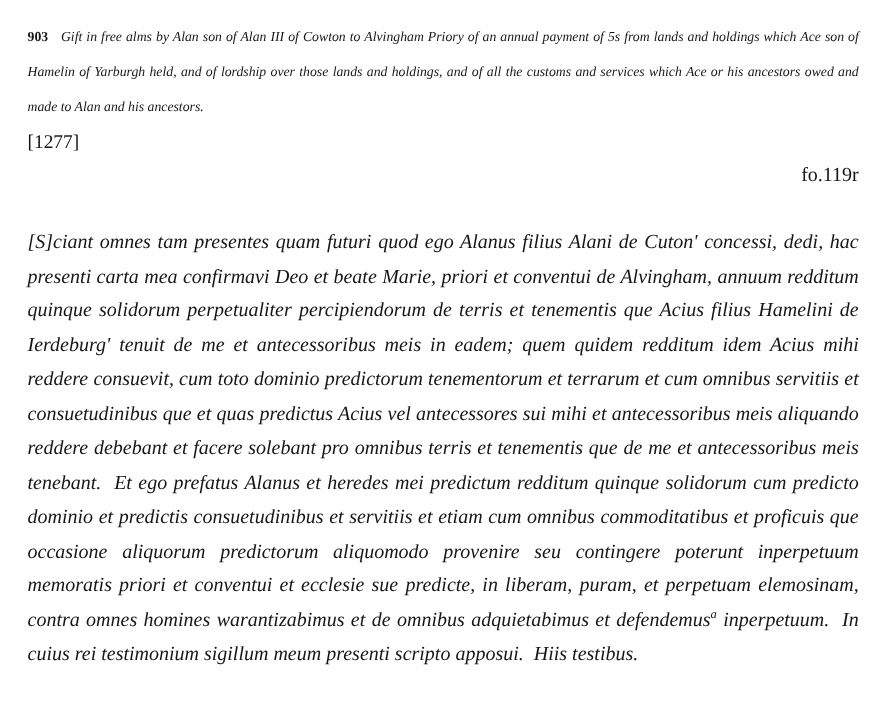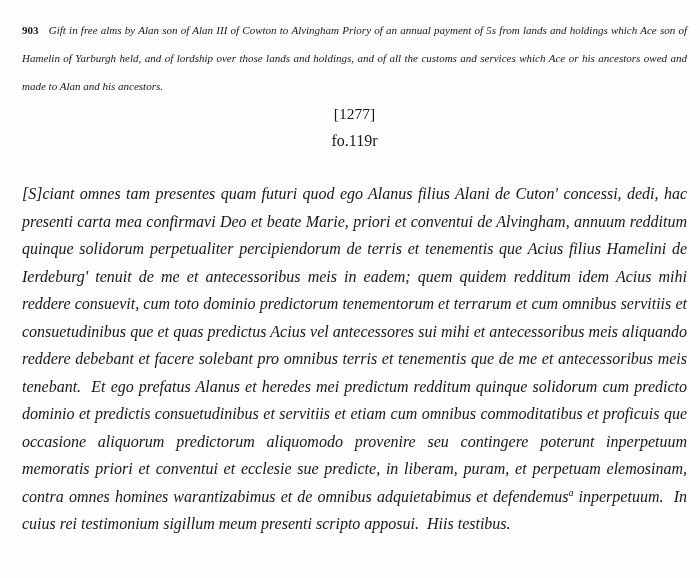--- a/index.html
+++ b/index.html
@@ -23,26 +23,26 @@
   }
   .entry-num {
     font-weight: bold;
     font-style: normal;
     padding-right: 7px;
   }
   .summary-text {
     font-style: italic;
   }
   .date-line {
-    text-align: center;
+    text-align: left;
     font-size: 15.5px;
     line-height: 27px;
   }
   .folio-line {
-    text-align: center;
+    text-align: right;
     font-size: 16px;
     line-height: 27px;
   }
   .charter-body {
     margin: 26px 0 0 0;
     text-align: justify;
     font-size: 16px;
     line-height: 27.5px;
     white-space: pre-wrap;
     font-style: italic;

